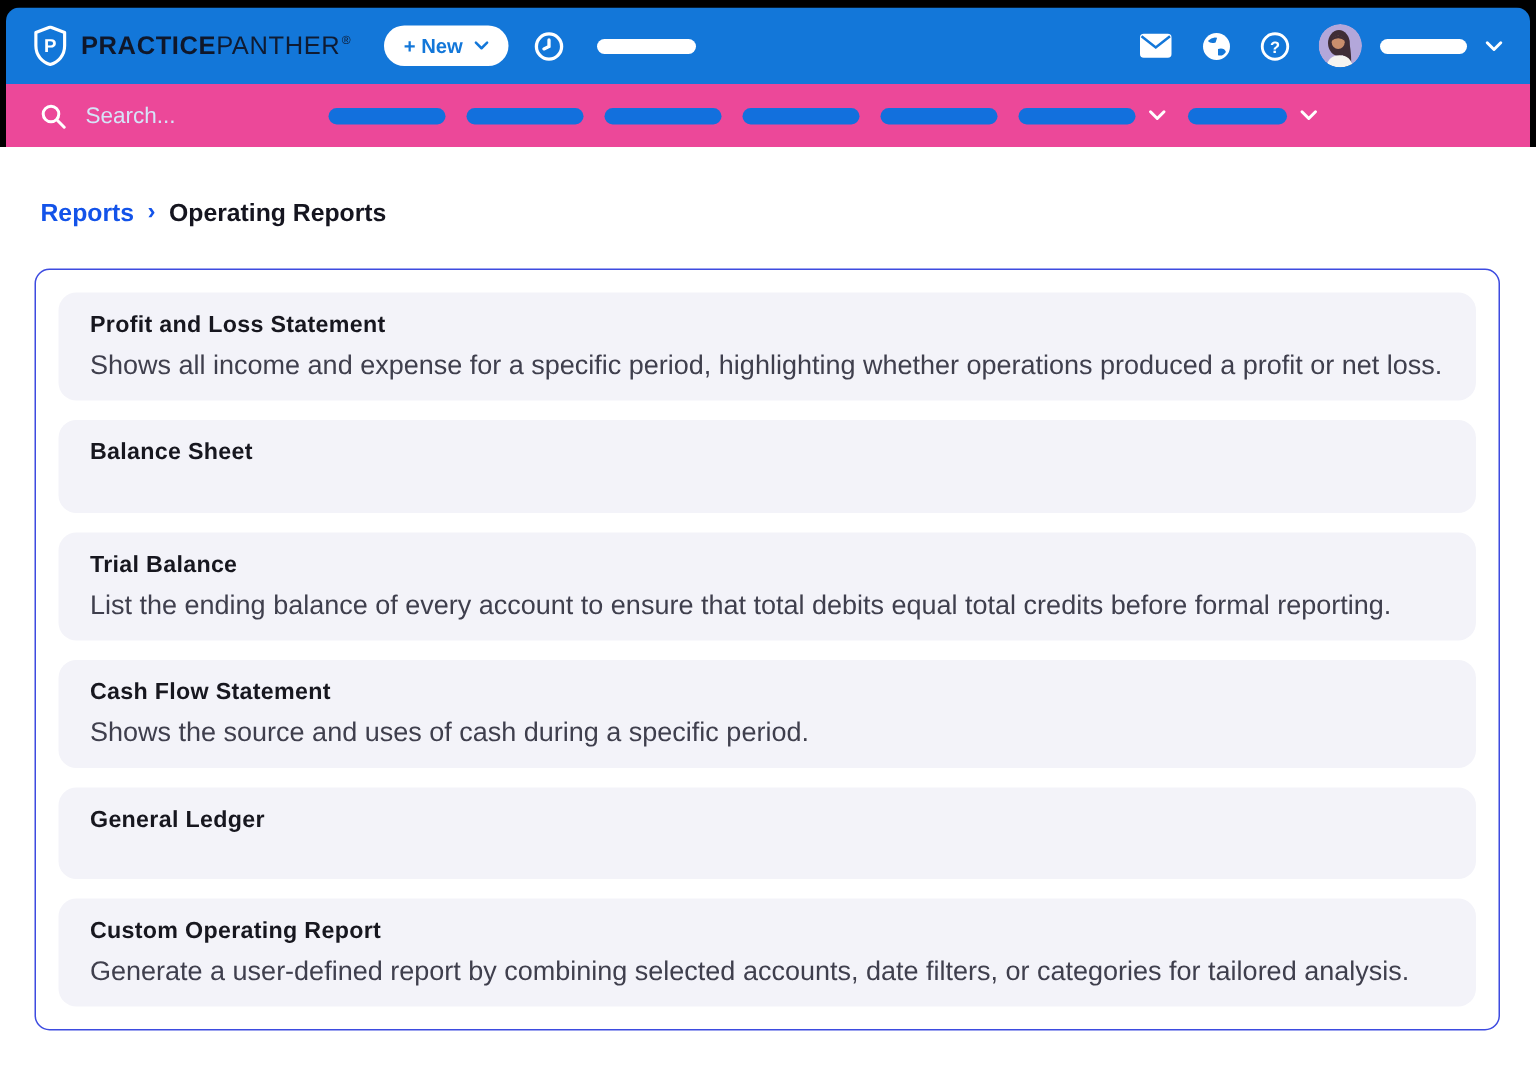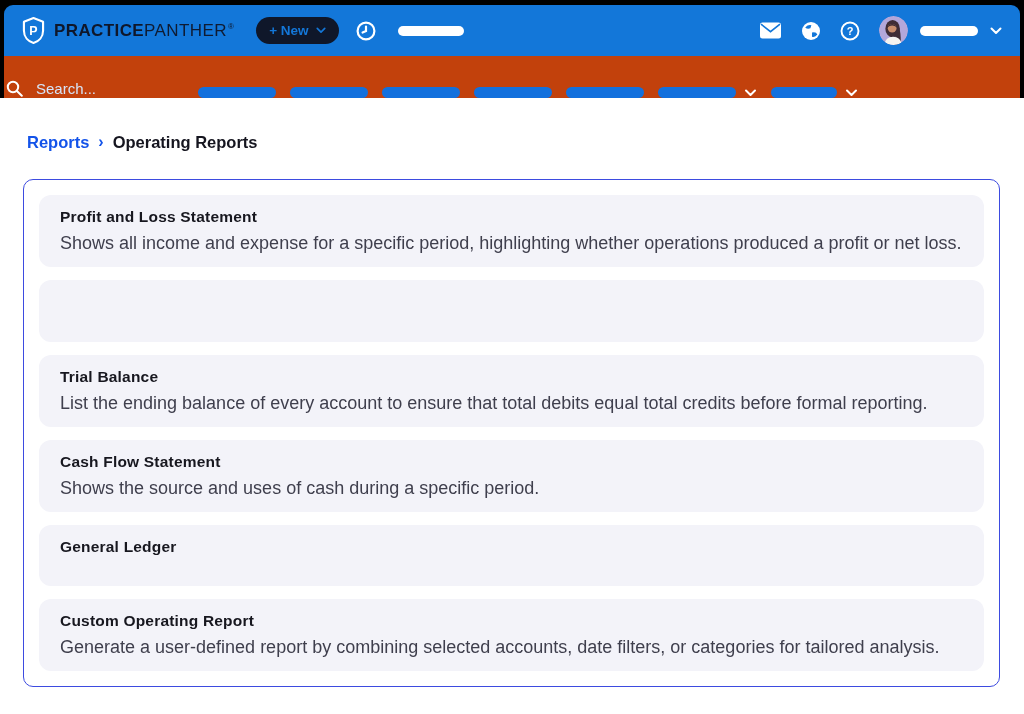--- a/index.html
+++ b/index.html
@@ -14,35 +14,35 @@
   .chrome { background:#000; padding:5px 4px 0 4px; }
   .app-header { border-radius:9px 9px 0 0; overflow:hidden; }
 
   
   .topbar { height:51px; background:#1377D9; display:flex; align-items:center; padding:0 18px; }
   .brand { display:flex; align-items:center; gap:9px; cursor:pointer; }
   .brand-text { color:#0f172a; font-size:17px; letter-spacing:.4px; white-space:nowrap;text-align:center; }
   .brand-bold { font-weight:800; }
   .brand-light { font-weight:400; opacity:.95; }
   .brand-reg { font-size:8px; vertical-align:super; margin-left:1px; }
-  .new-btn { margin-left:22px; background:#0f172a; color:#1377D9; border:none; border-radius:16px;
+  .new-btn { margin-left:22px; background:#ffffff; color:#1377D9; border:none; border-radius:16px;
              height:27px; padding:0 13px; font-weight:800; font-size:13.5px;
              display:flex; align-items:center; gap:7px; cursor:pointer;
              font-family:"Liberation Sans", sans-serif; }
   .icon-btn { background:none; border:none; padding:0; display:flex; align-items:center; cursor:pointer; }
   .clock-wrap { margin-left:17px; }
   .ph-bar { background:#fff; border-radius:5px; height:10px; }
   .ph-timer { width:66px; margin-left:22px; }
   .top-right { margin-left:auto; display:flex; align-items:center; gap:19px; }
   .avatar { width:29px; height:29px; border-radius:50%; overflow:hidden; display:block; }
   .user-menu { display:flex; align-items:center; gap:12px; cursor:pointer; }
   .ph-user { width:58px; }
 
   
-  .navbar { height:42px; background:#c2410c; display:flex; align-items:flex-end; padding:0 2px; }
+  .navbar { height:42px; background:#ec4899; display:flex; align-items:center; padding:0 23px; }
   .search { display:flex; align-items:center; gap:11px; }
   .search input { background:transparent; border:0; outline:0; color:#fff; font-size:15px; width:118px;
                   font-family:"Liberation Sans", sans-serif; }
   .search input::placeholder { color:#D6E4F8; opacity:1; }
   .nav-items { display:flex; align-items:center; margin-left:46px; }
   .nav-item { display:flex; align-items:center; margin-right:14px; cursor:pointer; }
   .pill { height:11px; border-radius:6px; background:#1270DD; display:block; }
   .nav-item svg { margin-left:8px; }
 
   
@@ -215,20 +215,21 @@
   </nav>
 
   <section class="panel">
 
       <div class="report-card">
         <h3 class="report-title">Profit and Loss Statement</h3>
         <p class="report-desc">Shows all income and expense for a specific period, highlighting whether operations produced a profit or net loss.</p>
       </div>
 
       <div class="report-card">
+        <h3 class="report-title">Balance Sheet</h3>
       </div>
 
       <div class="report-card">
         <h3 class="report-title">Trial Balance</h3>
         <p class="report-desc">List the ending balance of every account to ensure that total debits equal total credits before formal reporting.</p>
       </div>
 
       <div class="report-card">
         <h3 class="report-title">Cash Flow Statement</h3>
         <p class="report-desc">Shows the source and uses of cash during a specific period.</p>

